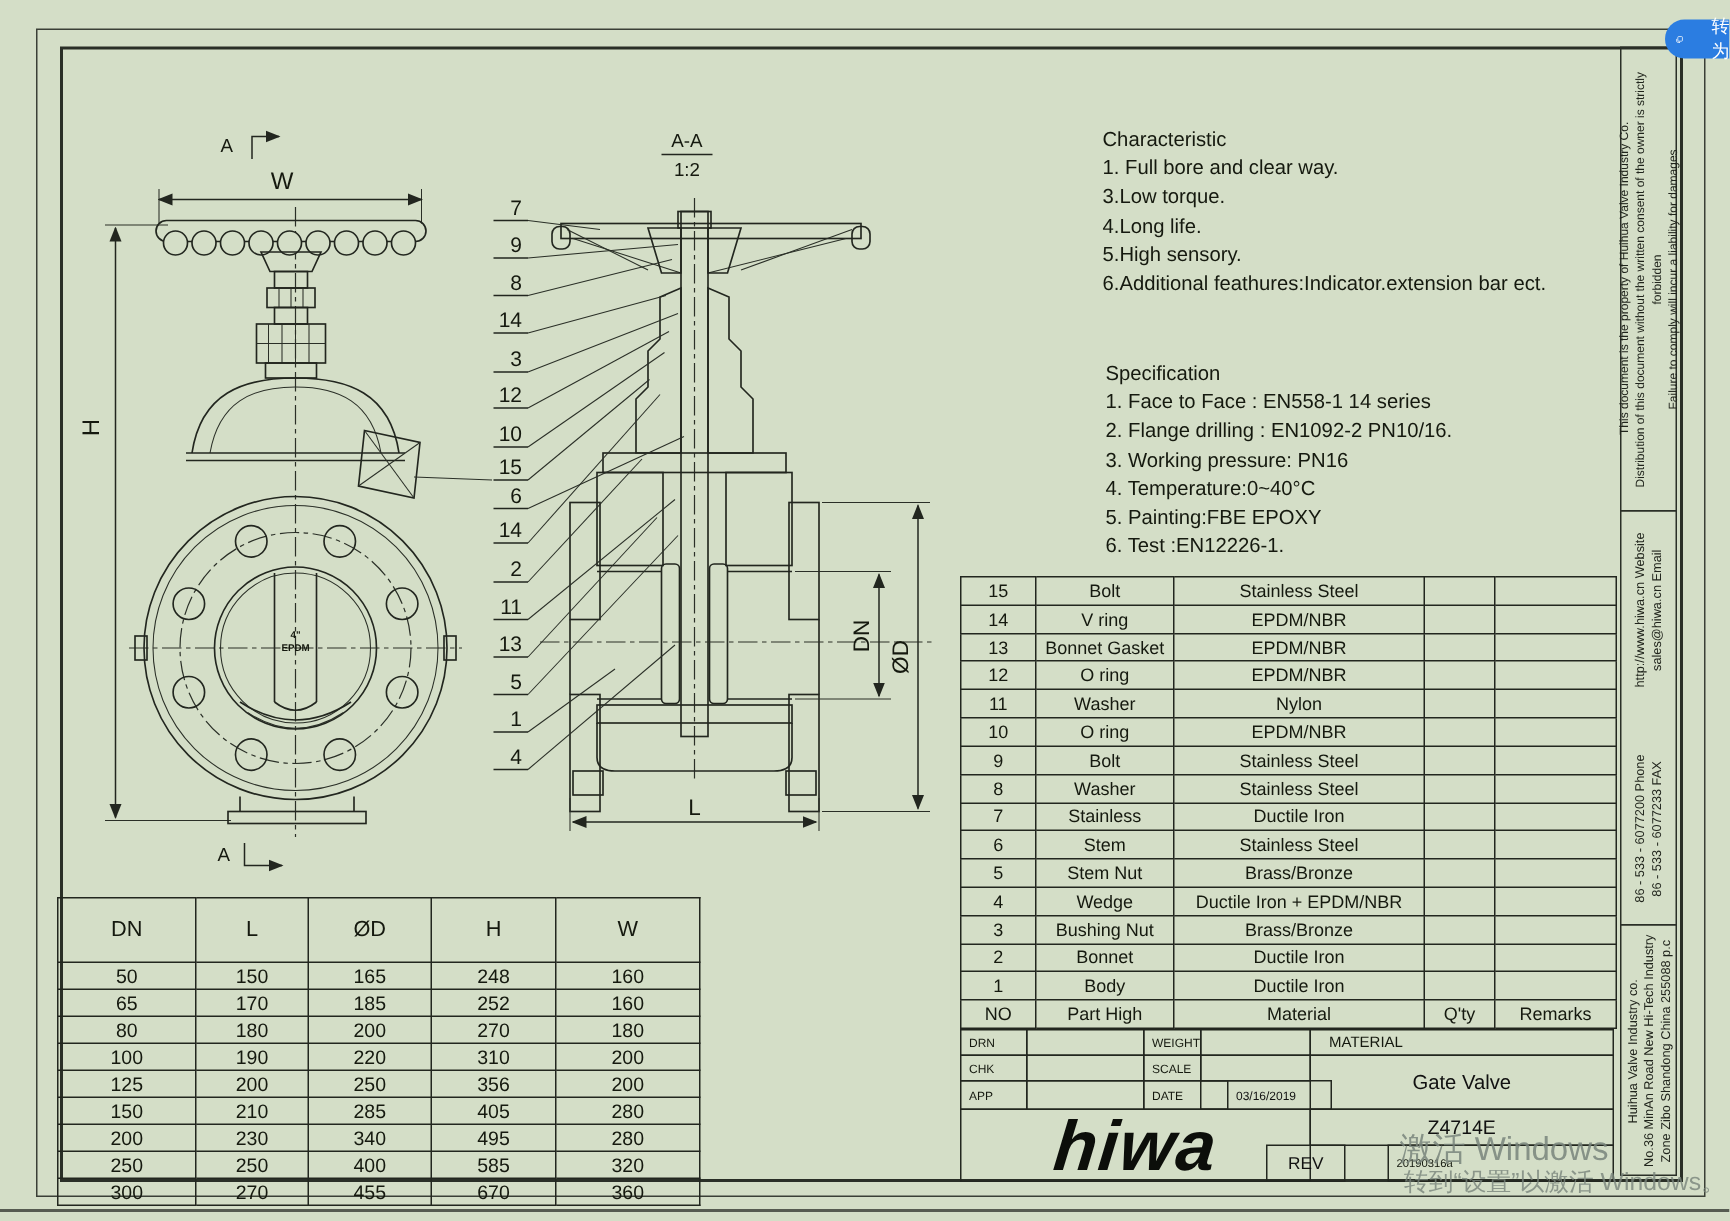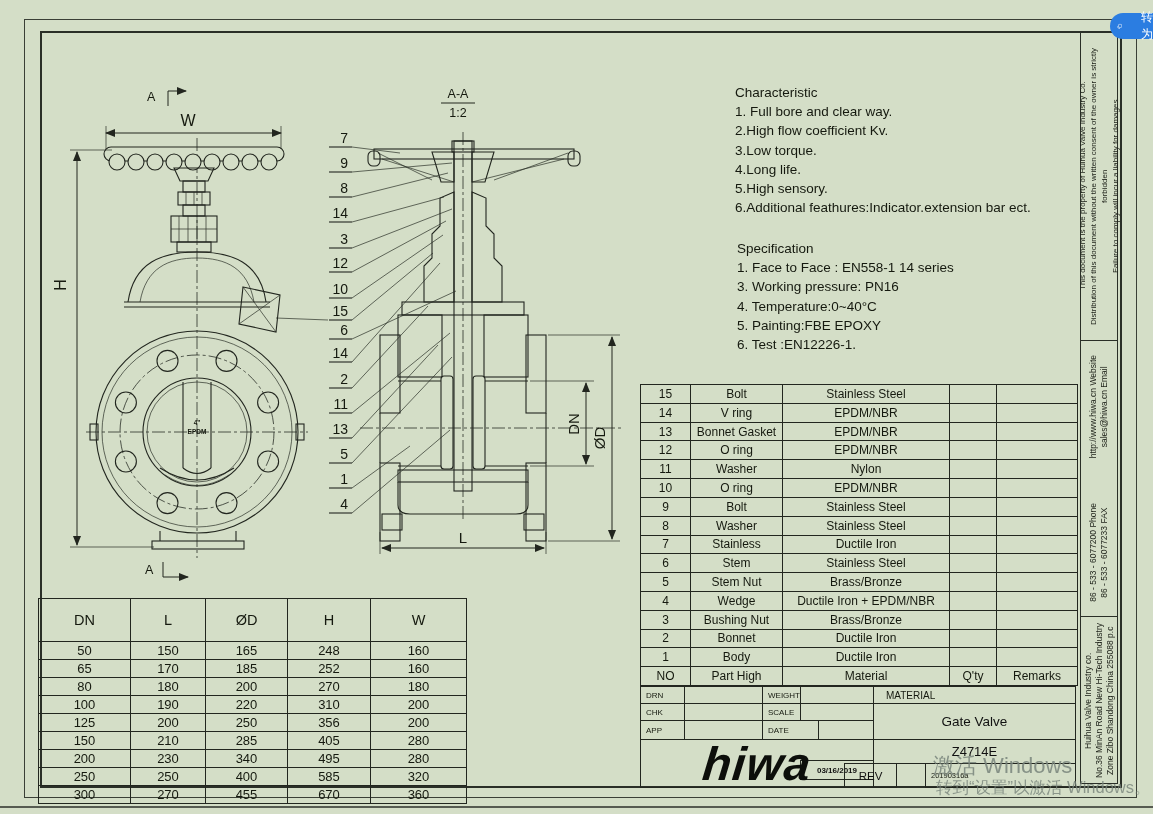--- a/index.html
+++ b/index.html
@@ -283,30 +283,30 @@
       <line x1="352" y1="488" x2="410" y2="446" class="tn"></line>
       <text x="348" y="509" text-anchor="end" class="co">4</text>
       <line x1="329" y1="513" x2="352" y2="513" class="dl"></line>
       <line x1="352" y1="513" x2="450" y2="430" class="tn"></line>
     </g>
 </svg>
 
 <div class="abs txtblock" style="left:735px;top:84px;">
   <div class="t">Characteristic</div>
   <div class="t">1. Full bore and clear way.</div>
-  <div class="t">2.High flow coefficient Kv.</div>
   <div class="t">3.Low torque.</div>
   <div class="t">4.Long life.</div>
   <div class="t">5.High sensory.</div>
   <div class="t">6.Additional feathures:Indicator.extension bar ect.</div>
 </div>
 
 <div class="abs txtblock" style="left:737px;top:240px;">
   <div class="t">Specification</div>
   <div class="t">1. Face to Face : EN558-1 14 series</div>
+  <div class="t">2. Flange drilling : EN1092-2 PN10/16.</div>
   <div class="t">3. Working pressure: PN16</div>
   <div class="t">4. Temperature:0~40°C</div>
   <div class="t">5. Painting:FBE EPOXY</div>
   <div class="t">6. Test :EN12226-1.</div>
 </div>
 
 <div class="abs ptable">
   <table>
     <colgroup>
         <col style="width:50px">
@@ -525,21 +525,21 @@
   <div class="abs tb" style="left:800px;top:686px;width:74px;height:18px;"></div>
 
   <div class="abs tb lab" style="left:640px;top:703px;width:45px;height:18px;">CHK</div>
   <div class="abs tb" style="left:684px;top:703px;width:79px;height:18px;"></div>
   <div class="abs tb lab" style="left:762px;top:703px;width:39px;height:18px;">SCALE</div>
   <div class="abs tb" style="left:800px;top:703px;width:74px;height:18px;"></div>
 
   <div class="abs tb lab" style="left:640px;top:720px;width:45px;height:20px;">APP</div>
   <div class="abs tb" style="left:684px;top:720px;width:79px;height:20px;"></div>
   <div class="abs tb lab" style="left:762px;top:720px;width:57px;height:20px;">DATE</div>
-  <div class="abs tb val" style="left:800px;top:760px;width:74px;height:20px;font-size:8px;font-weight:bold;">03/16/2019</div>
+  <div class="abs tb val" style="left:800px;top:720px;width:88px;height:20px;font-size:8px;">03/16/2019</div>
 
   <div class="abs tb big" style="left:640px;top:739px;width:234px;height:49px;">
     <span class="logo">hiwa</span>
   </div>
 
   <div class="abs tb lab" style="left:873px;top:686px;width:203px;height:18px;font-size:10px;padding-left:12px;">MATERIAL</div>
   <div class="abs tb big" style="left:873px;top:703px;width:203px;height:37px;font-size:13.5px;">Gate Valve</div>
   <div class="abs tb big" style="left:873px;top:739px;width:203px;height:25px;font-size:13px;">Z4714E</div>
   <div class="abs tb big" style="left:844px;top:763px;width:53px;height:25px;font-size:11.5px;">REV</div>
   <div class="abs tb lab" style="left:925px;top:763px;width:151px;height:25px;font-size:7.5px;">20190316a</div>

